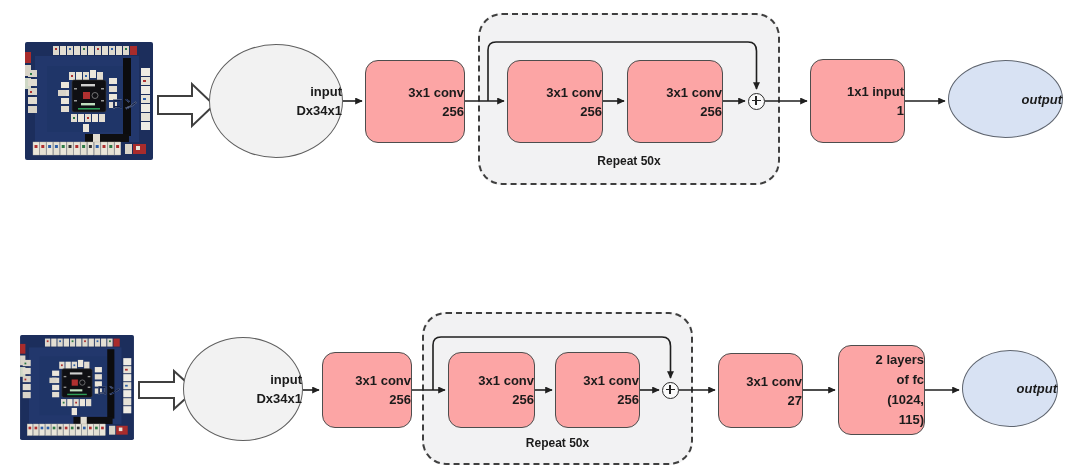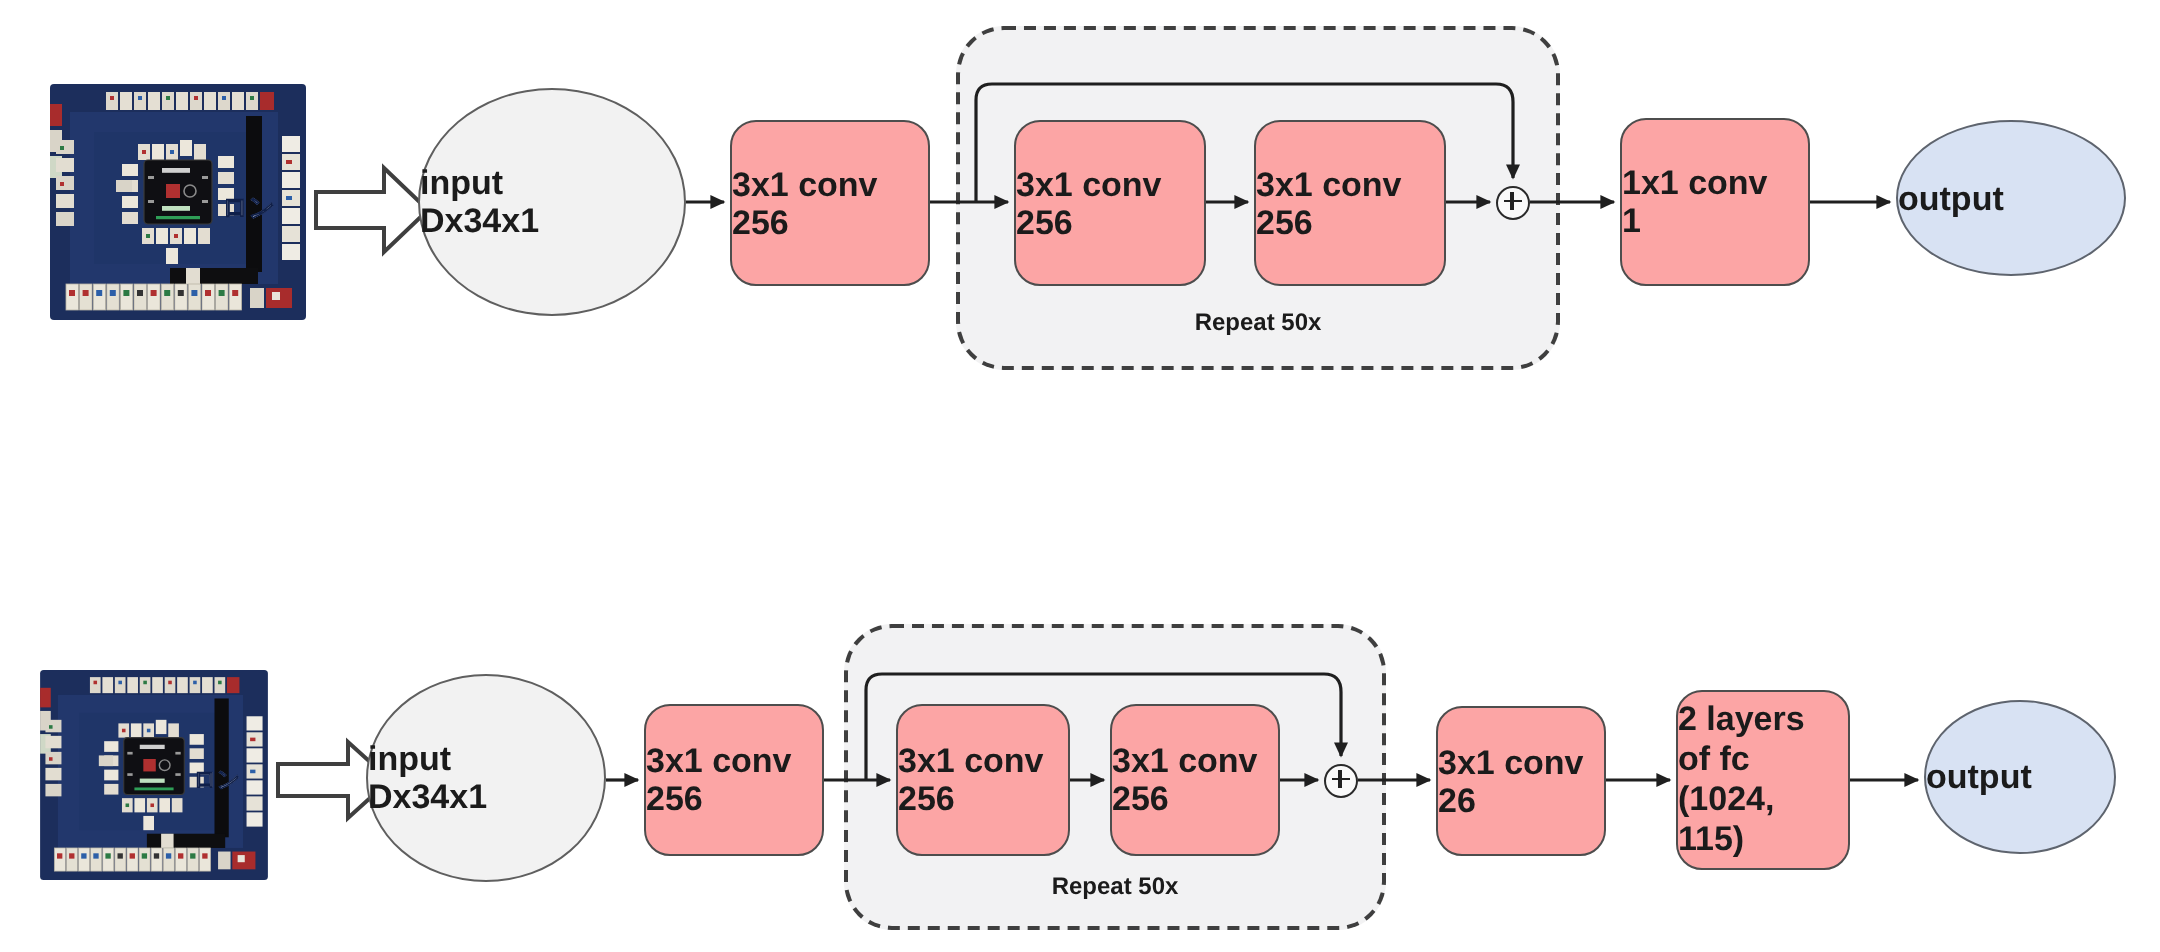--- a/index.html
+++ b/index.html
@@ -1,26 +1,26 @@
 <!DOCTYPE html>
 <html><head>
 <meta charset="utf-8">
 <style>
   html,body{margin:0;padding:0;background:#ffffff;}
   .canvas{
     position:relative;width:1080px;height:476px;background:#ffffff;overflow:hidden;
     font-family:"Liberation Sans",sans-serif;color:#1b1b1b;
   }
   .node{
-    position:absolute;display:flex;flex-direction:column;align-items:flex-start;justify-content:center;
-    text-align:center;font-size:17px;font-weight:600;line-height:19px;z-index:3;box-sizing:border-box;
+    position:absolute;display:flex;flex-direction:column;align-items:flex-end;justify-content:center;
+    text-align:center;font-size:13px;font-weight:600;line-height:19px;z-index:3;box-sizing:border-box;
   }
   .convbox{background:#fca5a5;border:1.5px solid #4d4d4d;border-radius:13px;}
   .inputcircle{background:#f2f2f2;border:1.5px solid #5f5f5f;border-radius:50%;}
-  .outputellipse{background:#d8e2f3;border:1.5px solid #5e646e;border-radius:50%;}
+  .outputellipse{background:#d8e2f3;border:1.5px solid #5e646e;border-radius:50%;font-style:italic;}
   .repeatblock{
     position:absolute;background:#f2f2f3;border:2px dashed #3f3f3f;border-radius:24px;z-index:1;box-sizing:border-box;
   }
   .repeatlabel{
     position:absolute;z-index:3;text-align:center;font-size:12px;font-weight:700;line-height:20px;
   }
   .pluscircle{
     position:absolute;width:17px;height:17px;border:1.5px solid #2a2a2a;border-radius:50%;
     background:#fafafa;z-index:3;box-sizing:border-box;
   }
@@ -223,21 +223,21 @@
   </div>
 
   <div class="node convbox" style="left:627px;top:60px;width:96px;height:83px;">
     <span>3x1 conv</span>
     <span>256</span>
   </div>
 
   <div class="pluscircle" style="left:748px;top:92.5px;"></div>
 
   <div class="node convbox" style="left:810px;top:59px;width:95px;height:84px;">
-    <span>1x1 conv</span>
+    <span>1x1 input</span>
     <span>1</span>
   </div>
 
   <div class="node outputellipse" style="left:948px;top:60px;width:115px;height:78px;">
     <span>output</span>
   </div>
 
   <svg class="mahjong" style="left:20px;top:335px;" width="114" height="105">
     <use href="#mj"></use>
   </svg>
@@ -262,21 +262,21 @@
 
   <div class="node convbox" style="left:555px;top:352px;width:85px;height:76px;">
     <span>3x1 conv</span>
     <span>256</span>
   </div>
 
   <div class="pluscircle" style="left:662px;top:381.5px;"></div>
 
   <div class="node convbox" style="left:718px;top:353px;width:85px;height:75px;">
     <span>3x1 conv</span>
-    <span>26</span>
+    <span>27</span>
   </div>
 
   <div class="node convbox fcbox" style="left:838px;top:345px;width:87px;height:90px;">
     <span>2 layers</span>
     <span>of fc</span>
     <span>(1024,</span>
     <span>115)</span>
   </div>
 
   <div class="node outputellipse" style="left:962px;top:350px;width:96px;height:77px;">

